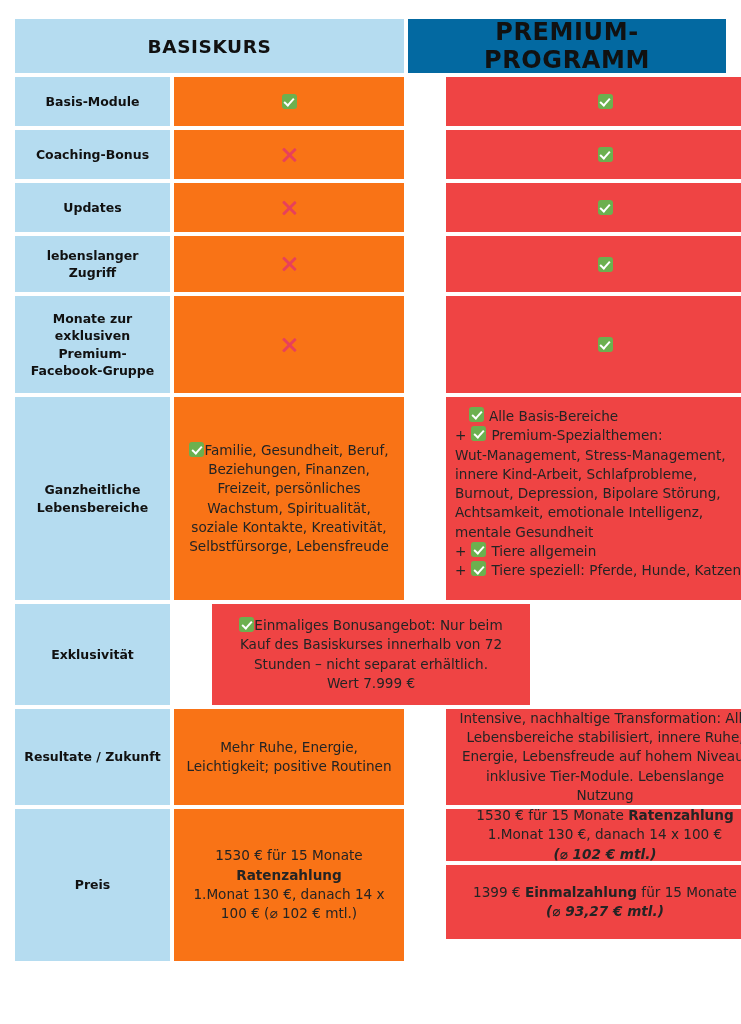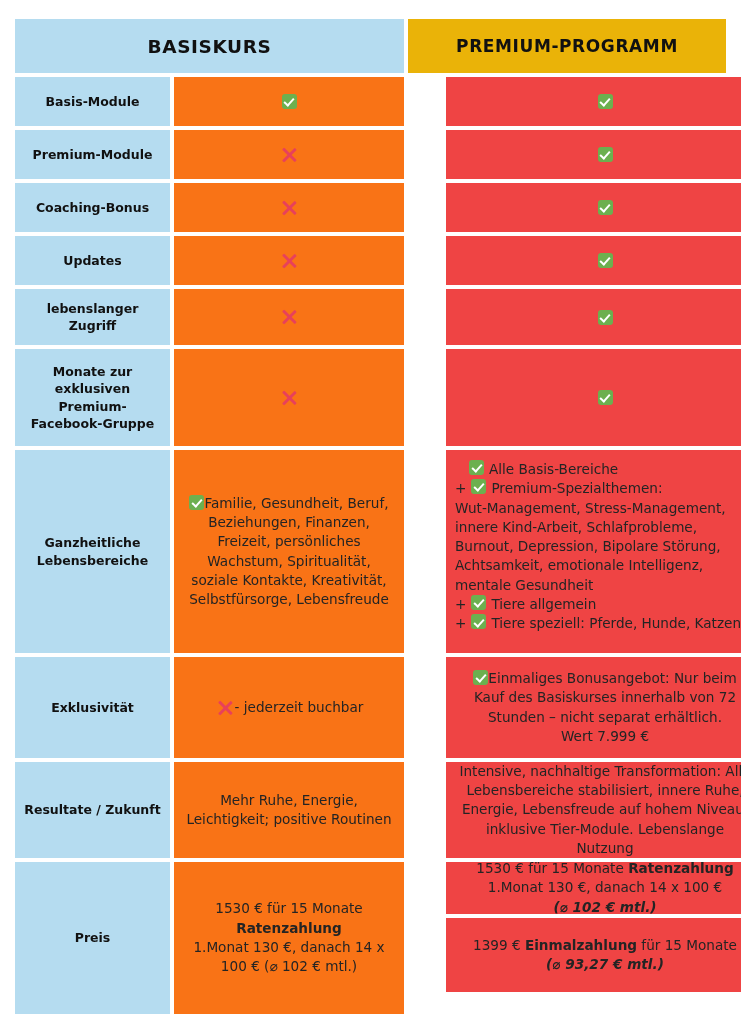--- a/index.html
+++ b/index.html
@@ -48,27 +48,27 @@
     background: #b5dcf0;
     width: 389px;
     flex: 0 0 389px;
     height: 54px;
     color: #111111;
     font-weight: 700;
     font-size: 18.5px;
     letter-spacing: 0.6px;
   }
   .hdr-gold {
-    background: #eab308;
+    background: #0369a1;
     width: 318px;
     flex: 0 0 318px;
     height: 54px;
     color: #111111;
     font-weight: 700;
-    font-size: 17px;
+    font-size: 24px;
     letter-spacing: 0.6px;
   }
 
   
   .lbl {
     background: #b5dcf0;
     color: #111111;
     font-weight: 700;
     font-size: 12.5px;
     line-height: 1.38;
@@ -168,29 +168,20 @@
   <div class="row">
     <div class="cell col-label lbl" style="height:49px">Basis-Module</div>
     <div class="cell col-basic basic" style="height:49px">
       <span class="ic-check"></span>
     </div>
     <div class="cell col-prem prem" style="height:49px">
       <span class="ic-check"></span>
     </div>
   </div>
 
-  <div class="row">
-    <div class="cell col-label lbl" style="height:49px">Premium-Module</div>
-    <div class="cell col-basic basic" style="height:49px">
-      <span class="ic-x"></span>
-    </div>
-    <div class="cell col-prem prem" style="height:49px">
-      <span class="ic-check"></span>
-    </div>
-  </div>
 
   <div class="row">
     <div class="cell col-label lbl" style="height:49px">Coaching-Bonus</div>
     <div class="cell col-basic basic" style="height:49px">
       <span class="ic-x"></span>
     </div>
     <div class="cell col-prem prem" style="height:49px">
       <span class="ic-check"></span>
     </div>
   </div>
@@ -256,24 +247,20 @@
           <span class="ic-check"></span>
           <span>Tiere speziell:  Pferde, Hunde, Katzen</span>
         </div>
       </div>
     </div>
   </div>
 
   <div class="row">
     <div class="cell col-label lbl" style="height:101px">Exklusivität</div>
 
-    <div class="cell col-basic basic" style="height:101px">
-      <span class="ic-x"></span>
-        <span>- jederzeit buchbar</span>
-    </div>
 
     <div class="cell col-prem prem" style="height:101px; padding:10px 14px;">
       <div>
         <span class="ic-check"></span><span>Einmaliges Bonusangebot: Nur beim Kauf des Basiskurses innerhalb von 72 Stunden – nicht separat erhältlich.</span>
         <div>Wert 7.999 €</div>
       </div>
     </div>
   </div>
 
   <div class="row">

